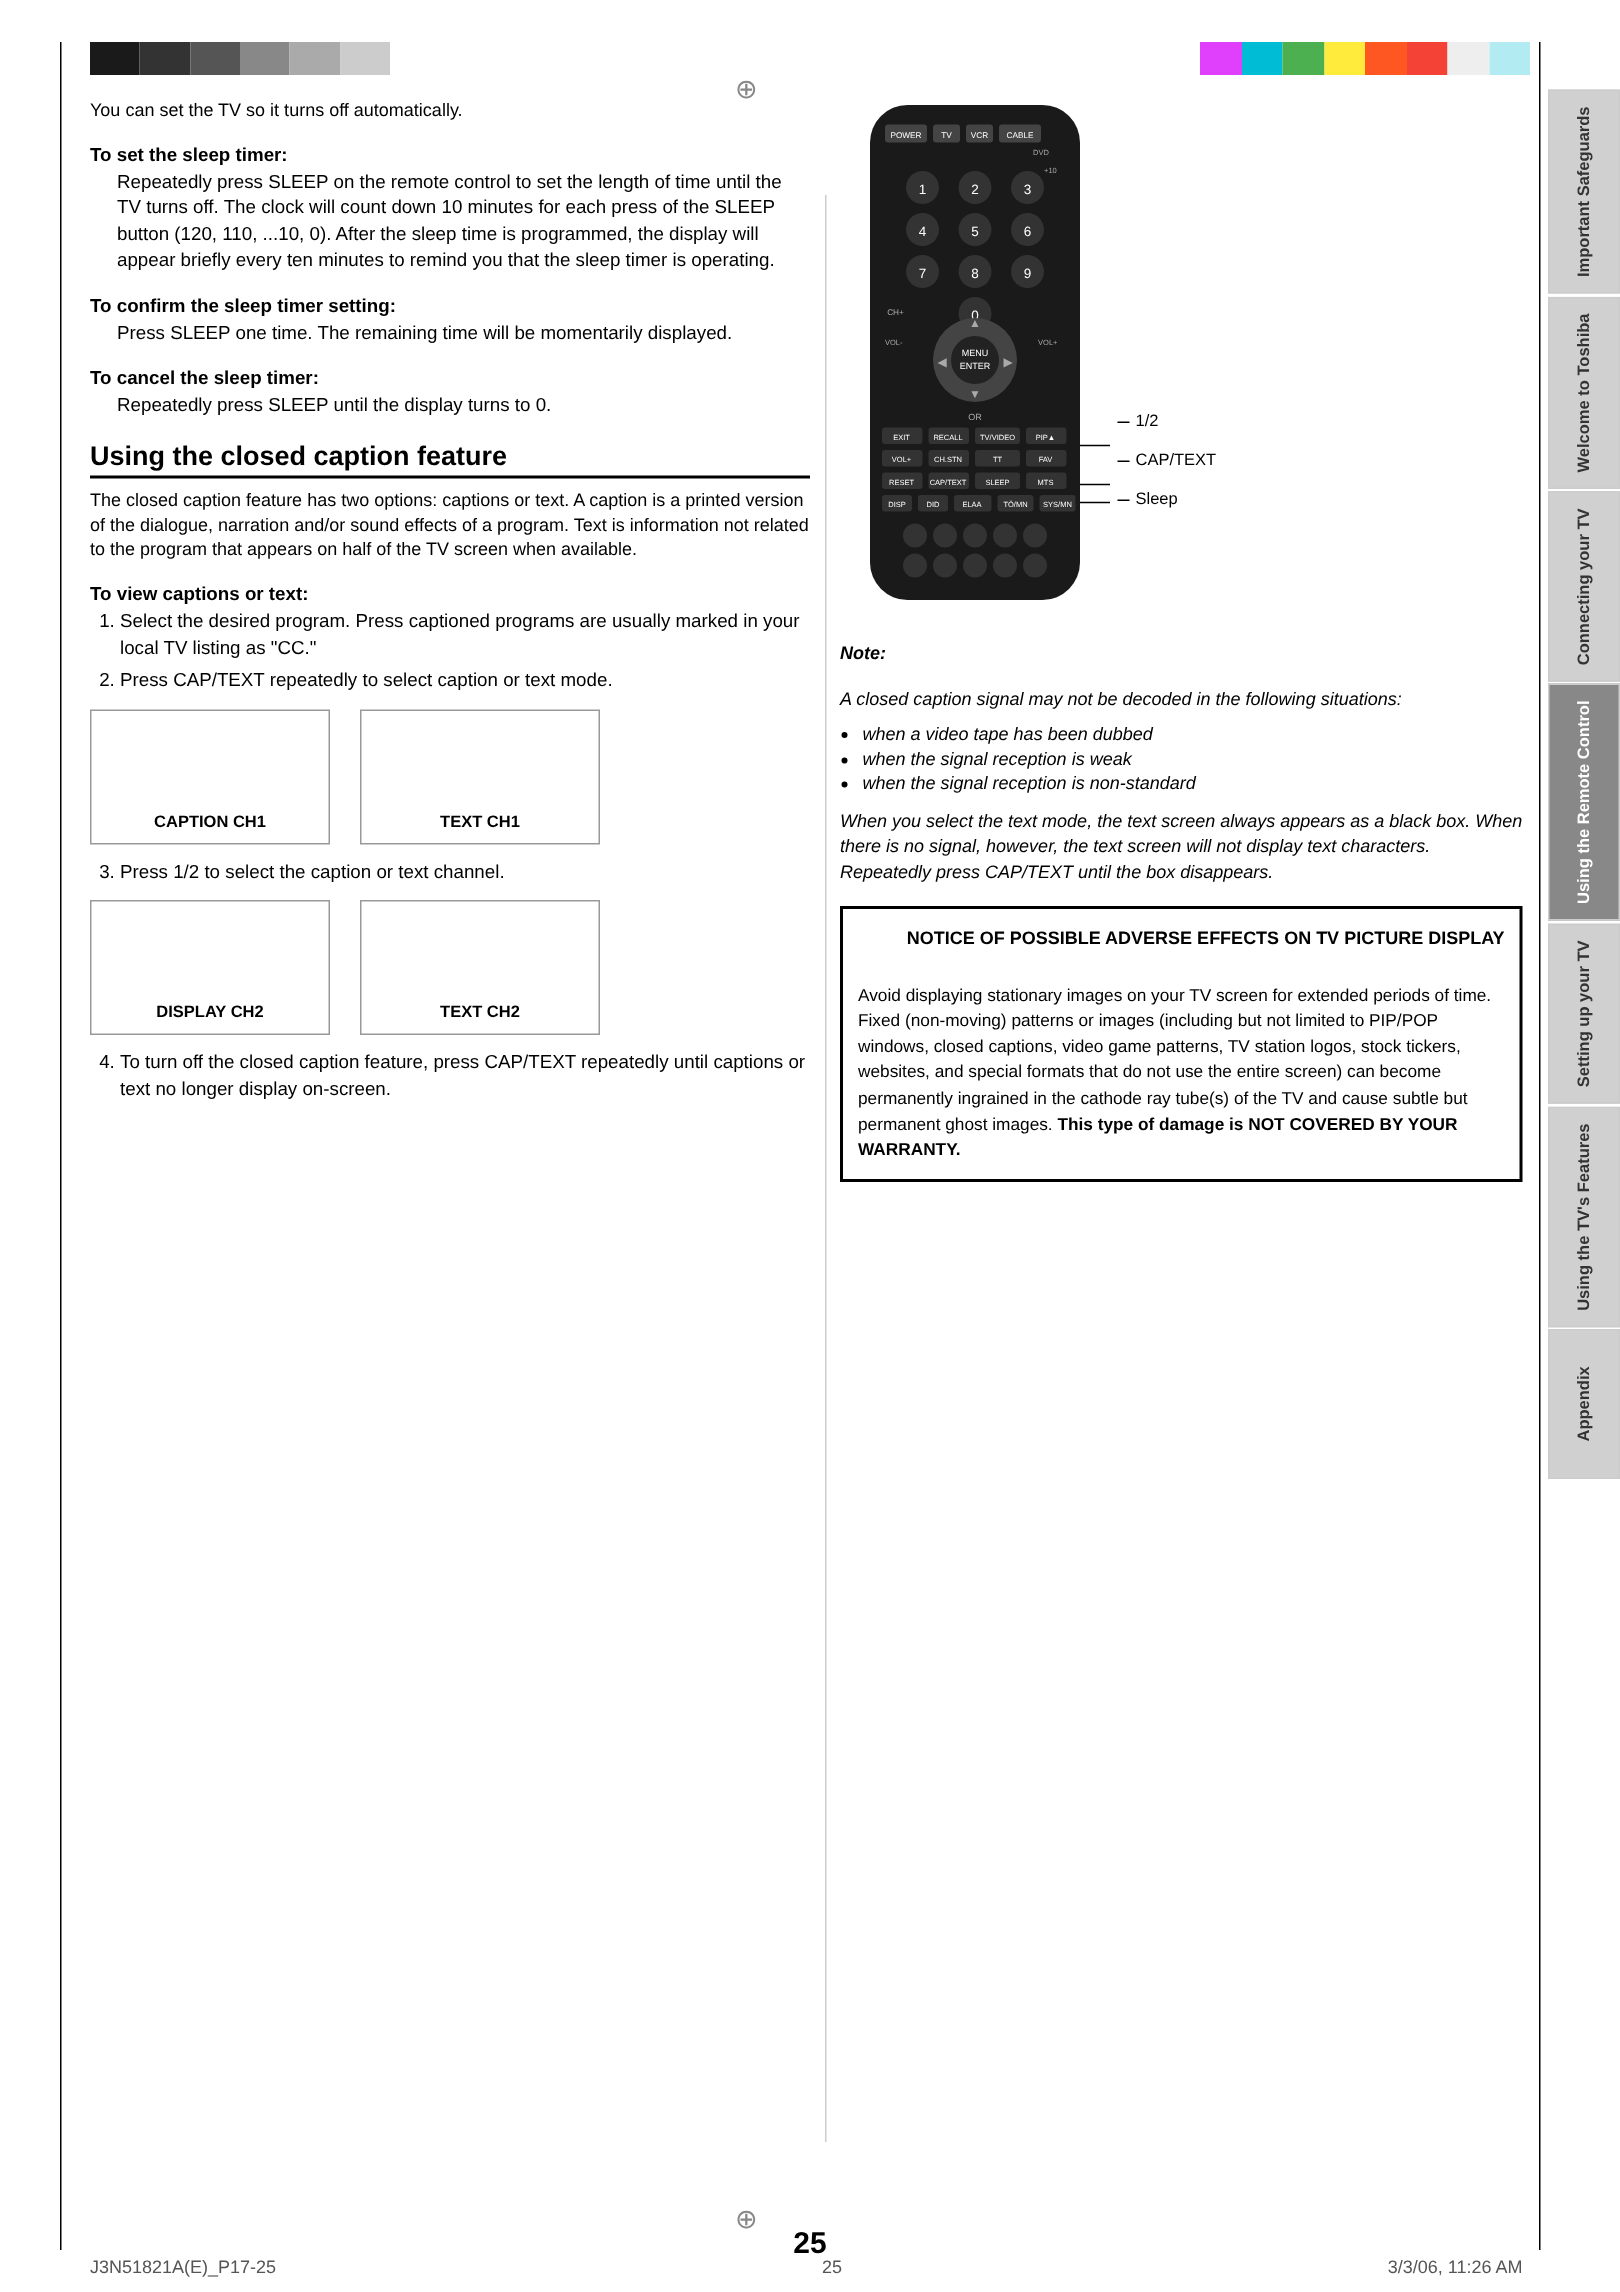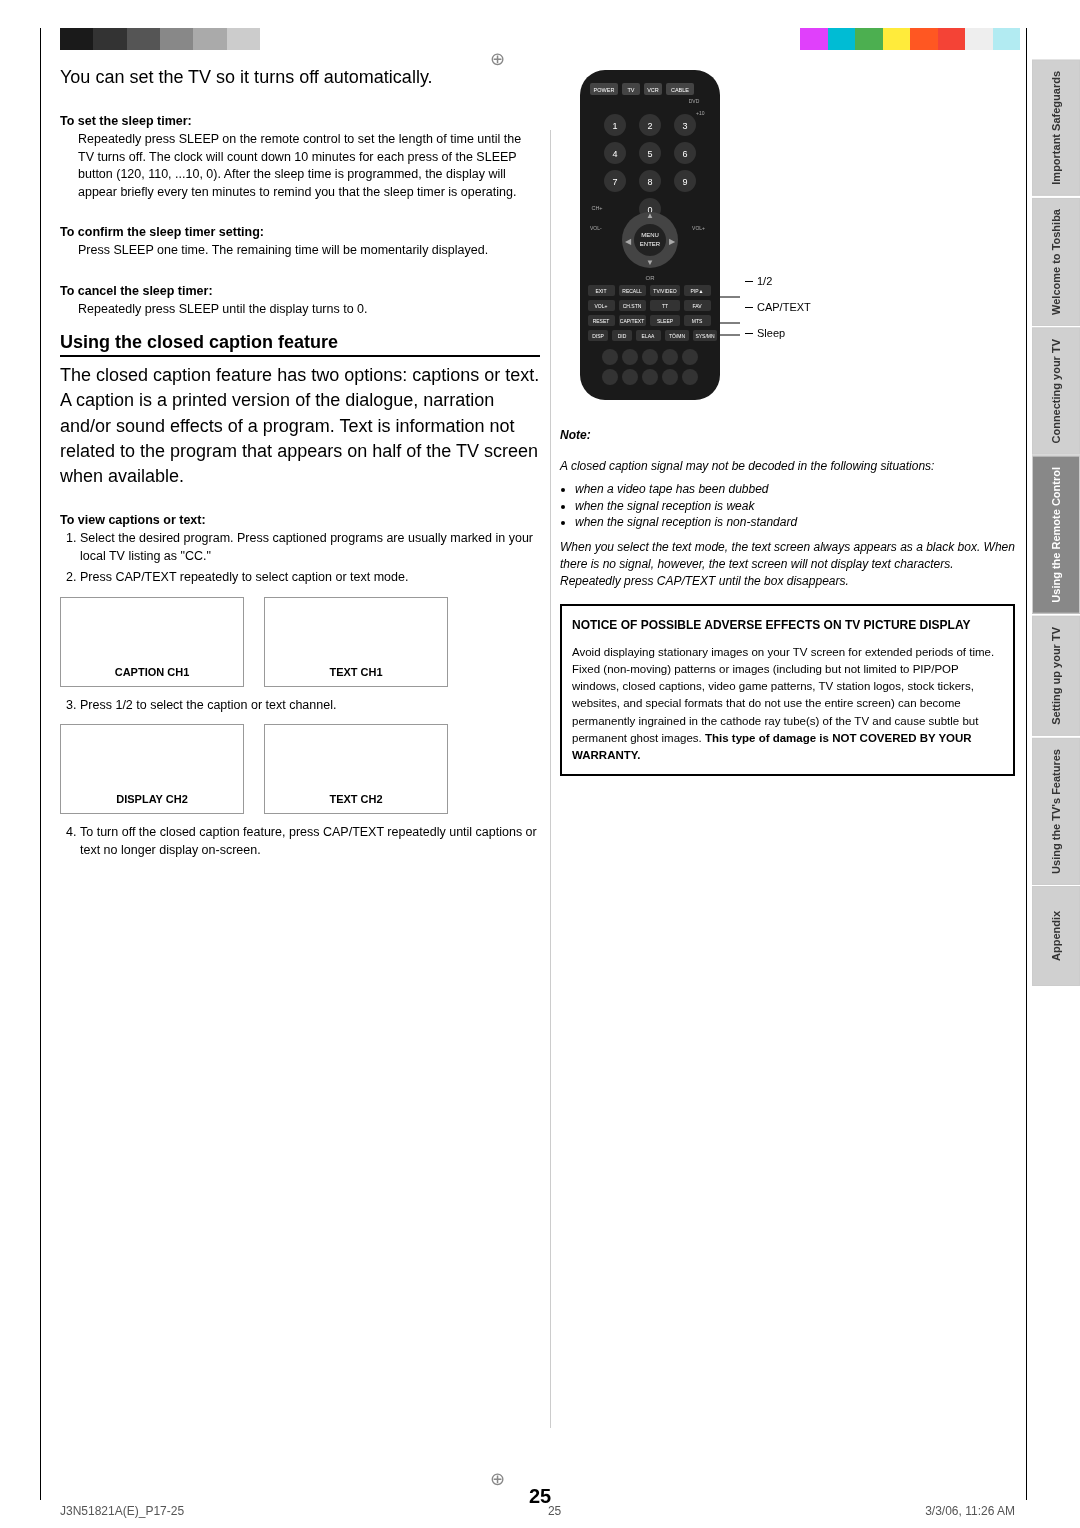--- a/index.html
+++ b/index.html
@@ -100,27 +100,27 @@
       font-size: 18px;
       font-weight: bold;
       margin-bottom: 6px;
       border-bottom: 2px solid #000;
       padding-bottom: 2px;
     }
 
     p {
       margin-bottom: 6px;
       line-height: 1.4;
-      font-size: 18px;
+      font-size: 12px;
     }
 
     .bold-label {
       font-weight: bold;
       font-size: 12.5px;
-      margin-top: 24px;
+      margin-top: 14px;
       margin-bottom: 3px;
     }
 
     .indent {
       margin-left: 18px;
       margin-bottom: 6px;
       line-height: 1.4;
       font-size: 12.5px;
     }
 
@@ -134,21 +134,21 @@
       line-height: 1.4;
     }
 
     
     .caption-boxes {
       display: flex;
       gap: 20px;
       margin: 10px 0;
     }
     .caption-box {
-      width: 184px;
+      width: 160px;
       height: 90px;
       border: 1px solid #999;
       display: flex;
       align-items: flex-end;
       justify-content: center;
       padding-bottom: 8px;
       font-size: 11px;
       font-weight: bold;
       background: #fff;
     }
@@ -181,22 +181,22 @@
     .warning-box {
       border: 2px solid #000;
       padding: 10px;
       margin-top: 14px;
       font-size: 11.5px;
       line-height: 1.5;
     }
     .warning-box .warning-title {
       font-weight: bold;
       font-size: 12px;
-      text-align: left;
-      margin-bottom: 10px;
+      text-align: right;
+      margin-bottom: 22px;
     }
 
     
     .page-num {
       position: absolute;
       bottom: 20px;
       left: 50%;
       transform: translateX(-50%);
       font-size: 20px;
       font-weight: bold;

